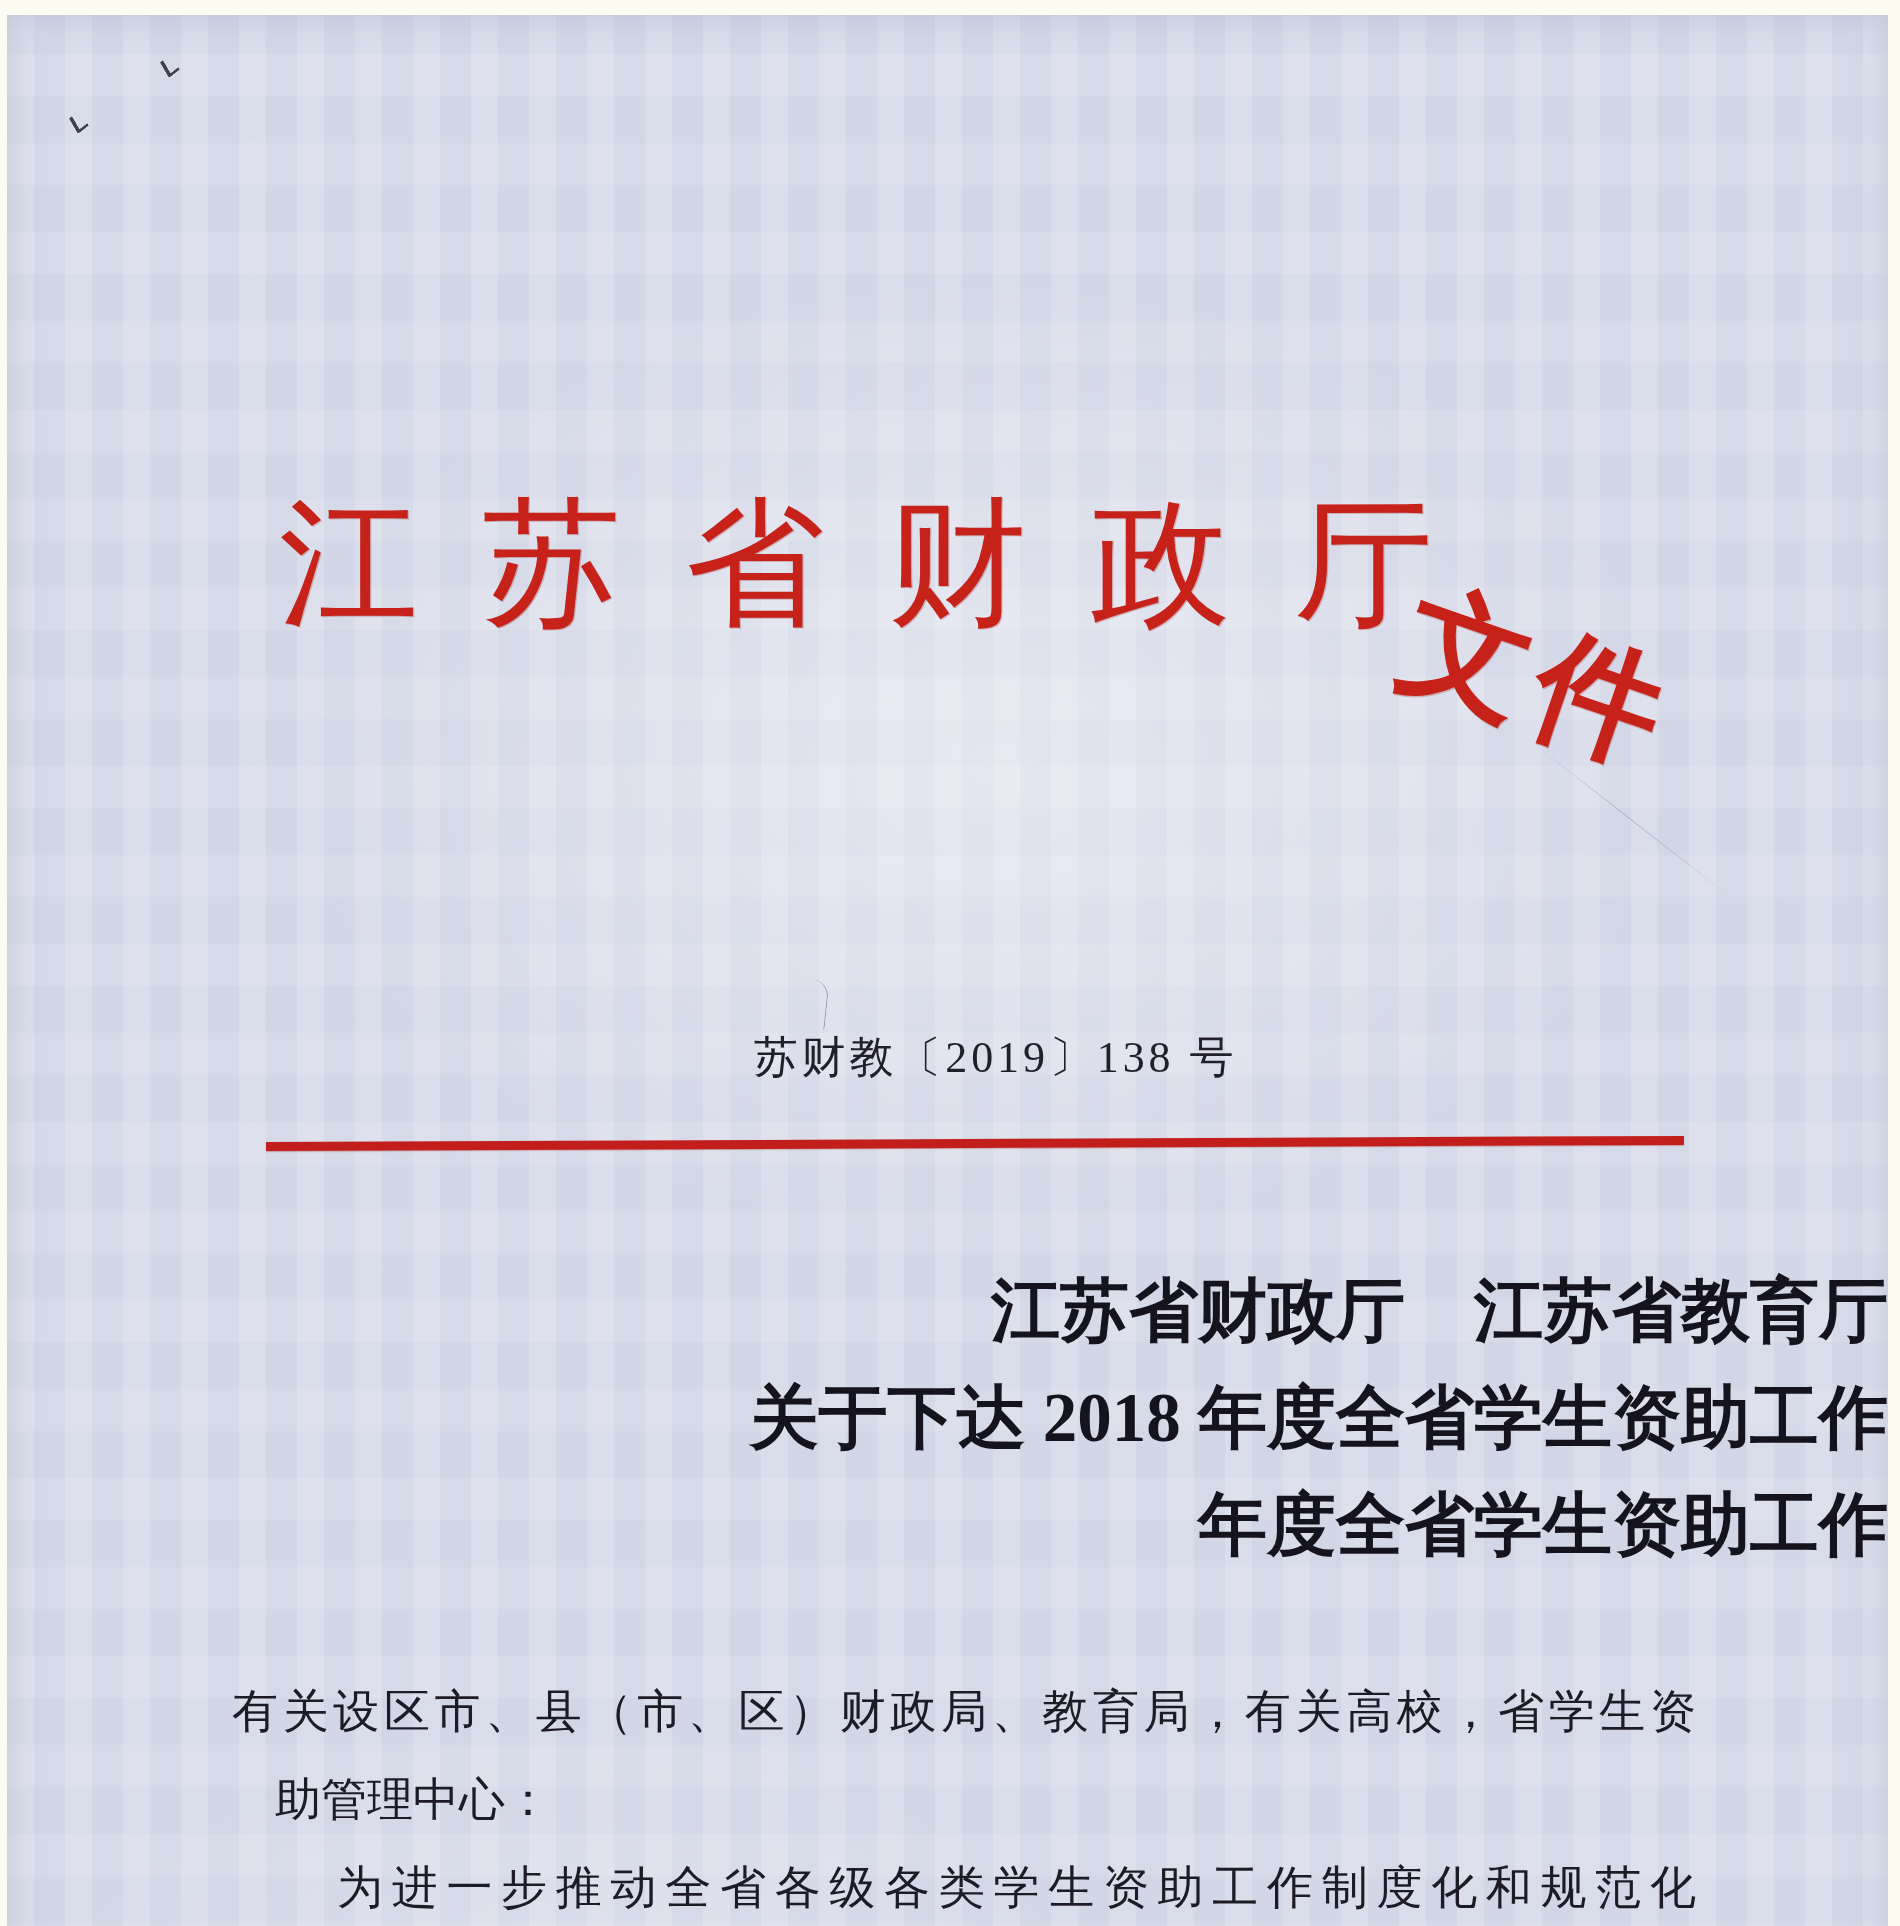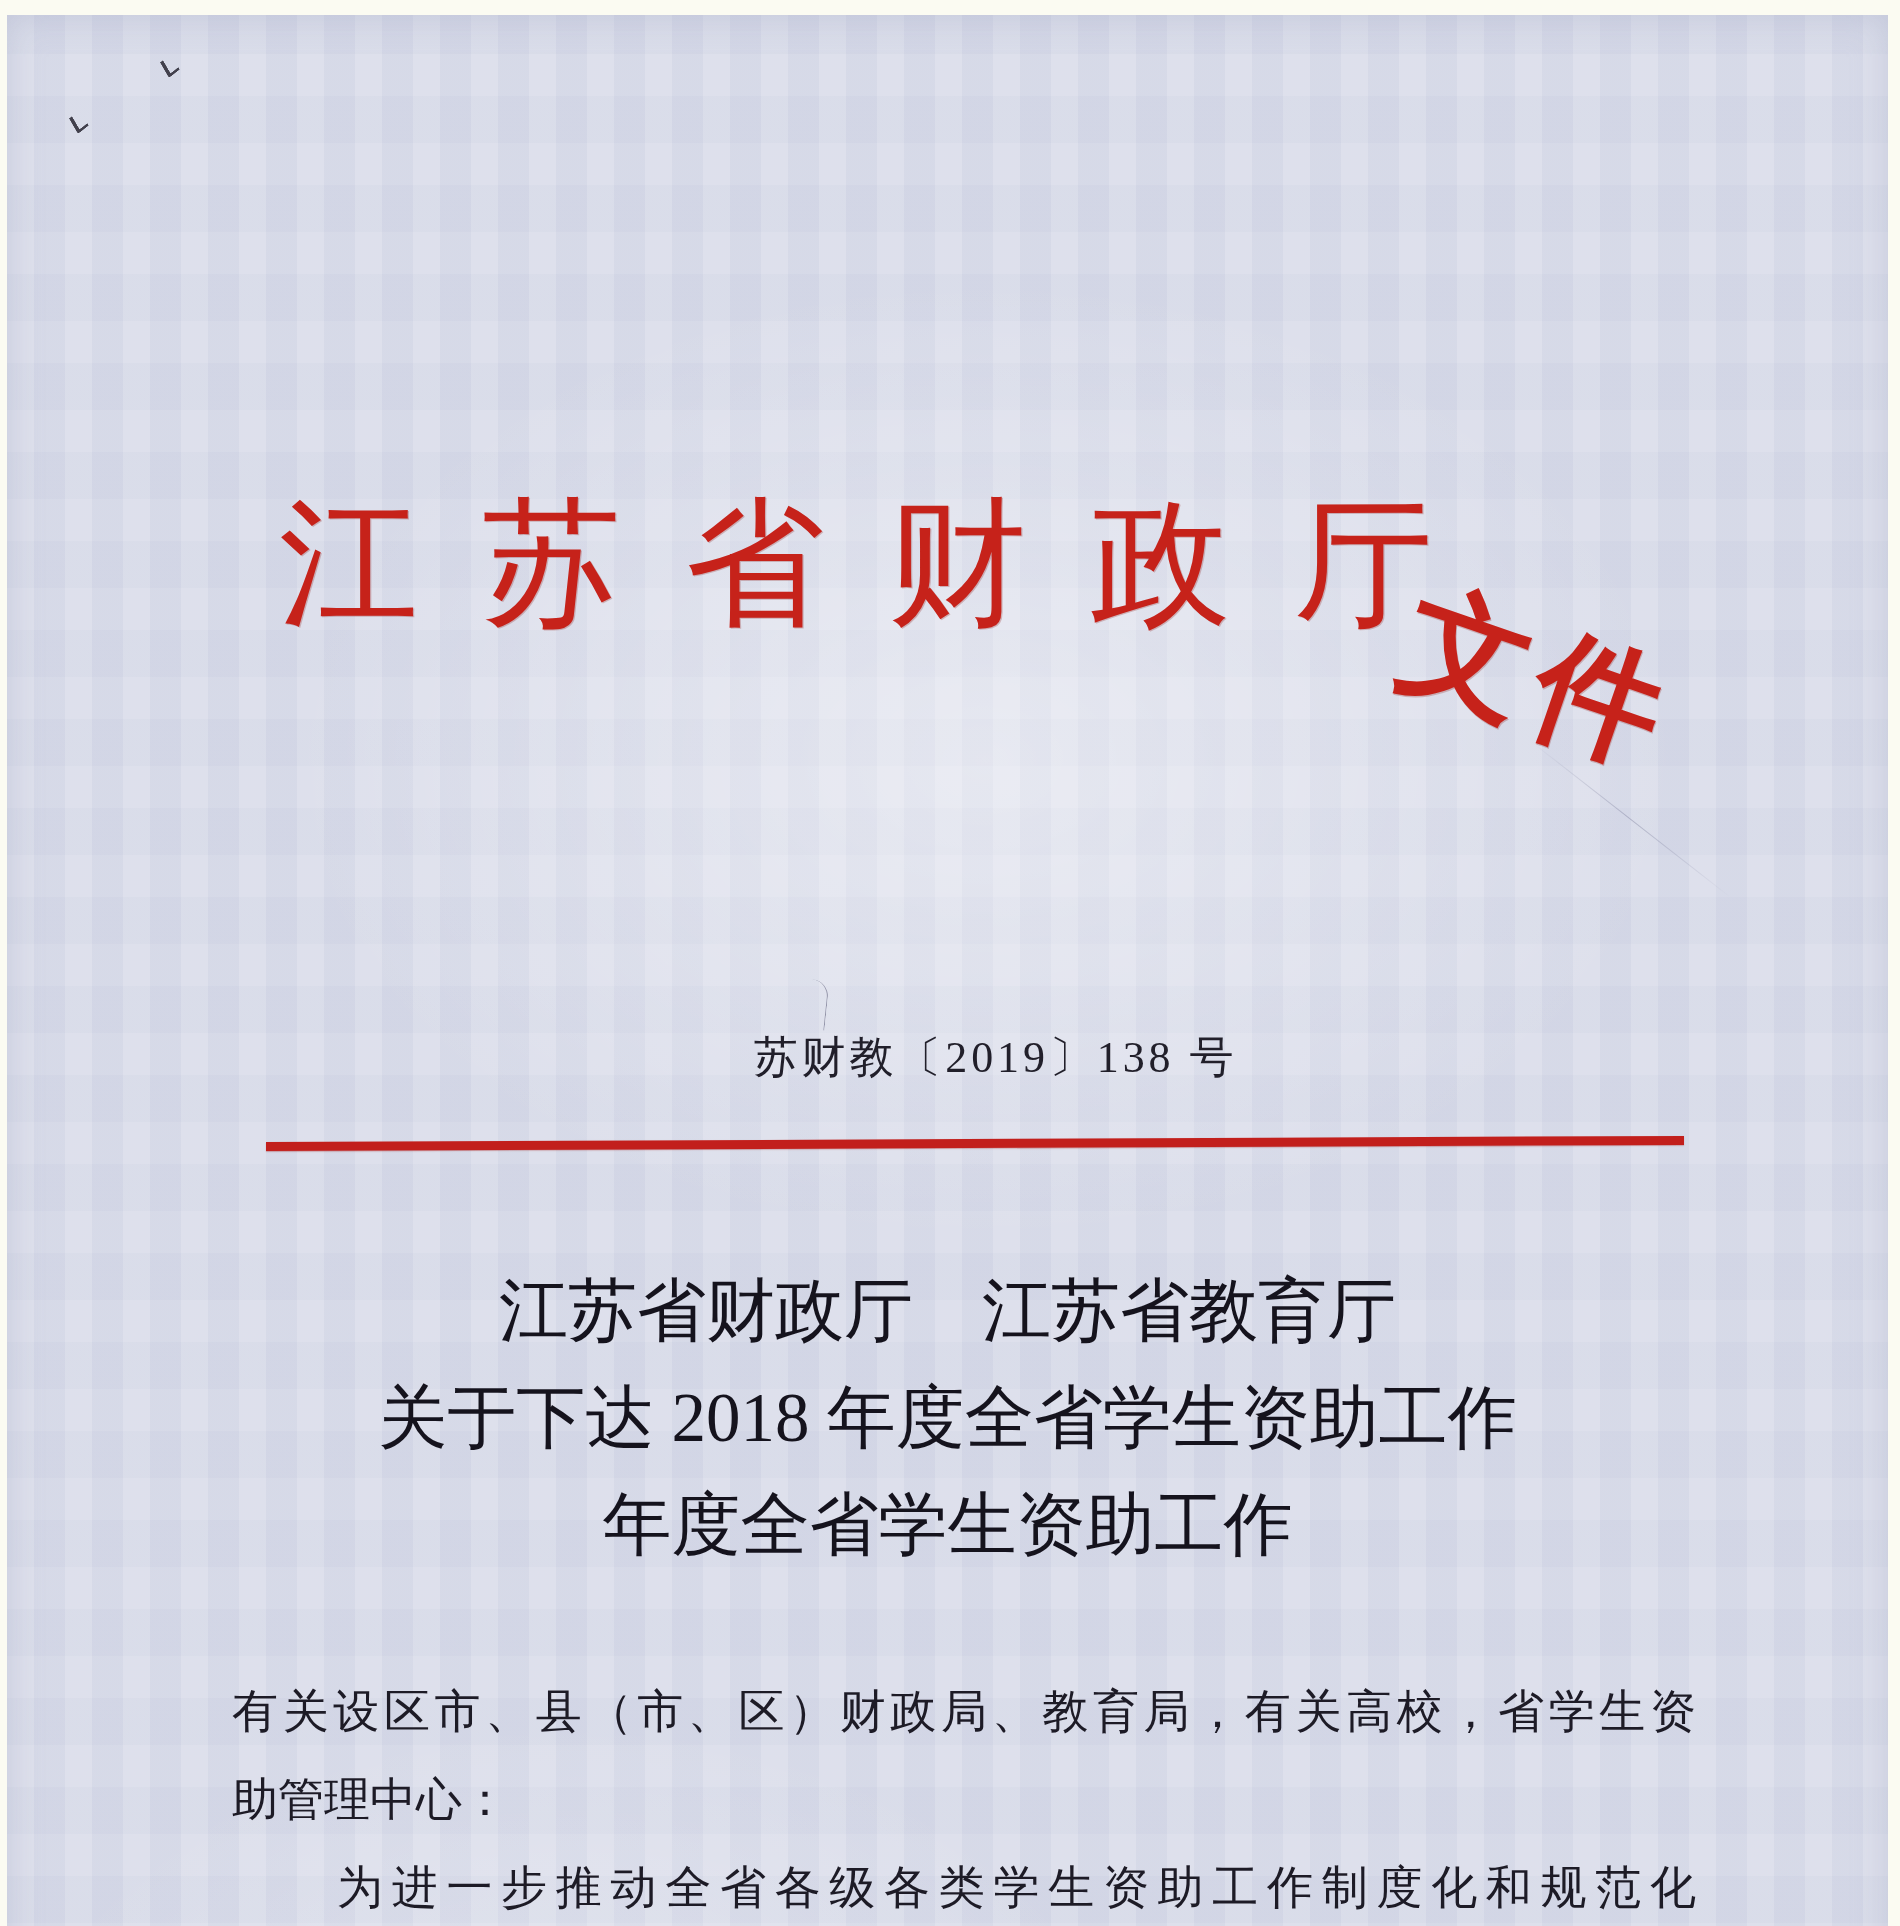--- a/index.html
+++ b/index.html
@@ -36,29 +36,29 @@
   .doc-number{
     position:absolute;left:0;top:1013px;width:1881px;text-align:center;
     font-size:44px;letter-spacing:3.9px;color:#211f2a;white-space:nowrap;padding-left:48px;
   }
   .red-rule{
     position:absolute;left:259px;top:1124px;width:1418px;height:9.2px;
     transform:rotate(-0.25deg);
     box-shadow:0 0.8px 1.2px rgba(160,30,25,.35);
   }
   .title{
-    position:absolute;left:0;top:1243px;width:1881px;text-align:center;
-    font-weight:normal;font-size:69px;line-height:107px;color:#15131d;white-space:nowrap;
+    position:absolute;left:0;top:1243px;width:1881px;text-align:right;
+    font-weight:bold;font-size:69px;line-height:107px;color:#15131d;white-space:nowrap;
   }
   .body-text{
     position:absolute;left:225px;top:1653px;width:1464px;
     font-size:46px;line-height:88px;color:#1d1b26;
   }
   .body-text .line{text-align:justify;text-align-last:justify;word-break:keep-all;}
-  .body-text .line.short{text-align:left;text-align-last:left;}
+  .body-text .line.short{text-align:left;text-align-last:left;margin-left:43px;}
   .body-text .line.indent{padding-left:105px;}
   
   .staple-mark{
     position:absolute;width:10px;height:15.4px;
     border-left:4.2px solid #2e2c38;border-bottom:3.5px solid #2e2c38;
     border-bottom-left-radius:3.1px;opacity:.88;
     transform:rotate(-38deg) skewX(-8deg);
   }
   .mark-1{left:156px;top:42px;}
   .mark-2{left:65px;top:98px;}

